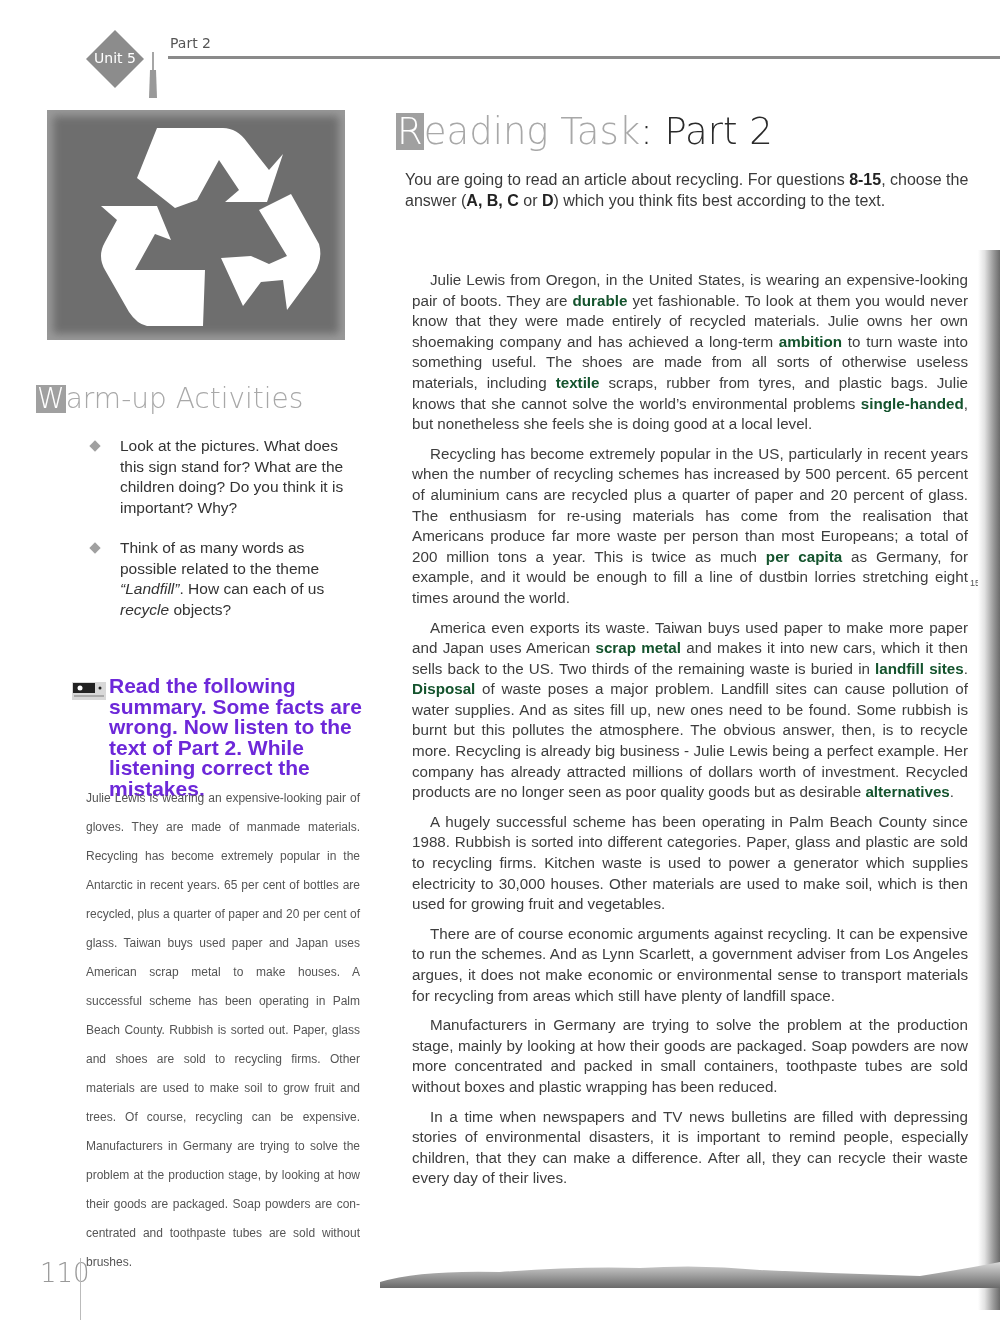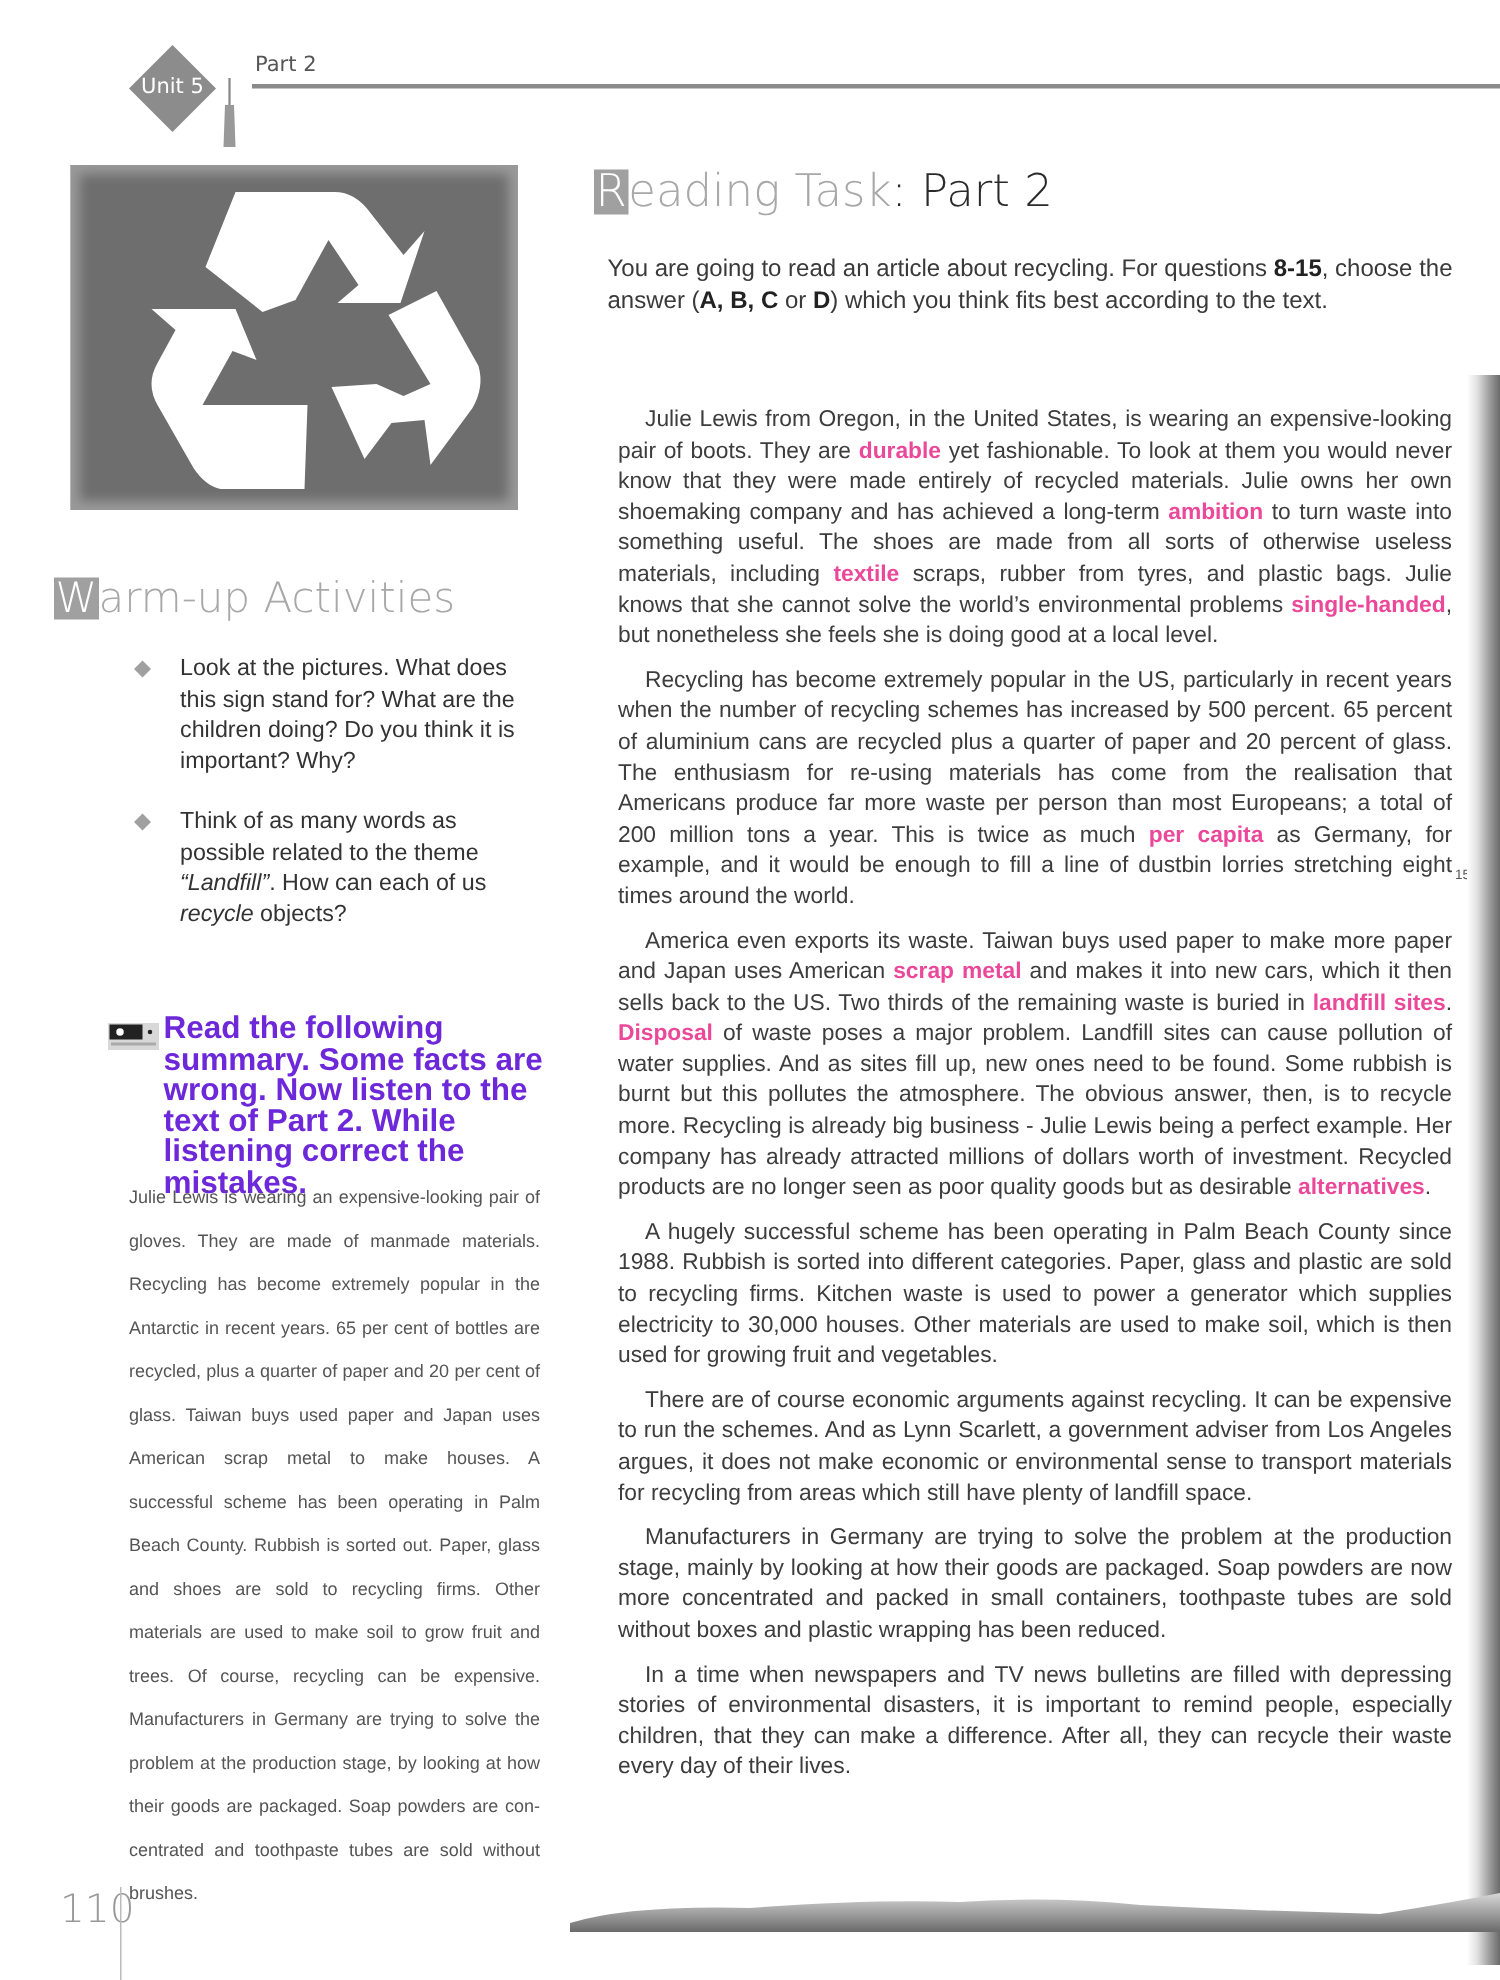--- a/index.html
+++ b/index.html
@@ -34,21 +34,21 @@
   
   .heading {
     font-family: "DejaVu Sans", sans-serif; font-weight: 300; color: #a8a8a8;
     white-space: nowrap;
   }
   .heading .cap-box {
     display: inline-block; background: #a0a0a0; color: #fff;
     padding: 0 1px; line-height: 1;
   }
   .warmup-heading { left: 36px; top: 382px; font-size: 28px; }
-  .reading-heading { left: 396px; top: 110px; font-size: 30px; }
+  .reading-heading { left: 396px; top: 110px; font-size: 37px; }
   .reading-heading .dark { color: #2a2a2a; }
 
   
   .bullets { left: 88px; top: 436px; width: 270px; }
   .bullet {
     position: relative; padding-left: 32px; font-weight: normal; color: #333;
     font-size: 15.5px; line-height: 20.5px; margin-bottom: 20px;
   }
   .bullet .diamond {
     position: absolute; left: 3px; top: 6px; width: 8px; height: 8px;
@@ -84,21 +84,21 @@
   }
   .intro b { color: #222; }
 
   
   .article {
     left: 412px; top: 270px; width: 556px;
     font-size: 15.2px; line-height: 20.6px; color: #3d3d3d;
     text-align: justify;
   }
   .article p { margin: 0 0 9px 0; text-indent: 18px; }
-  .article b { color: #ec4899; }
+  .article b { color: #14532d; }
   .line-num {
     left: 970px; top: 578px; font-size: 9px; color: #555;
   }
   .page-curl-right {
     left: 978px; top: 250px; width: 22px; height: 1060px;
     background: linear-gradient(to right, #fff 0%, #e2e2e2 30%, #9a9a9a 70%, #6a6a6a 100%);
   }
   .page-curl-bottom {
     left: 380px; top: 1262px; width: 620px; height: 26px;
   }

